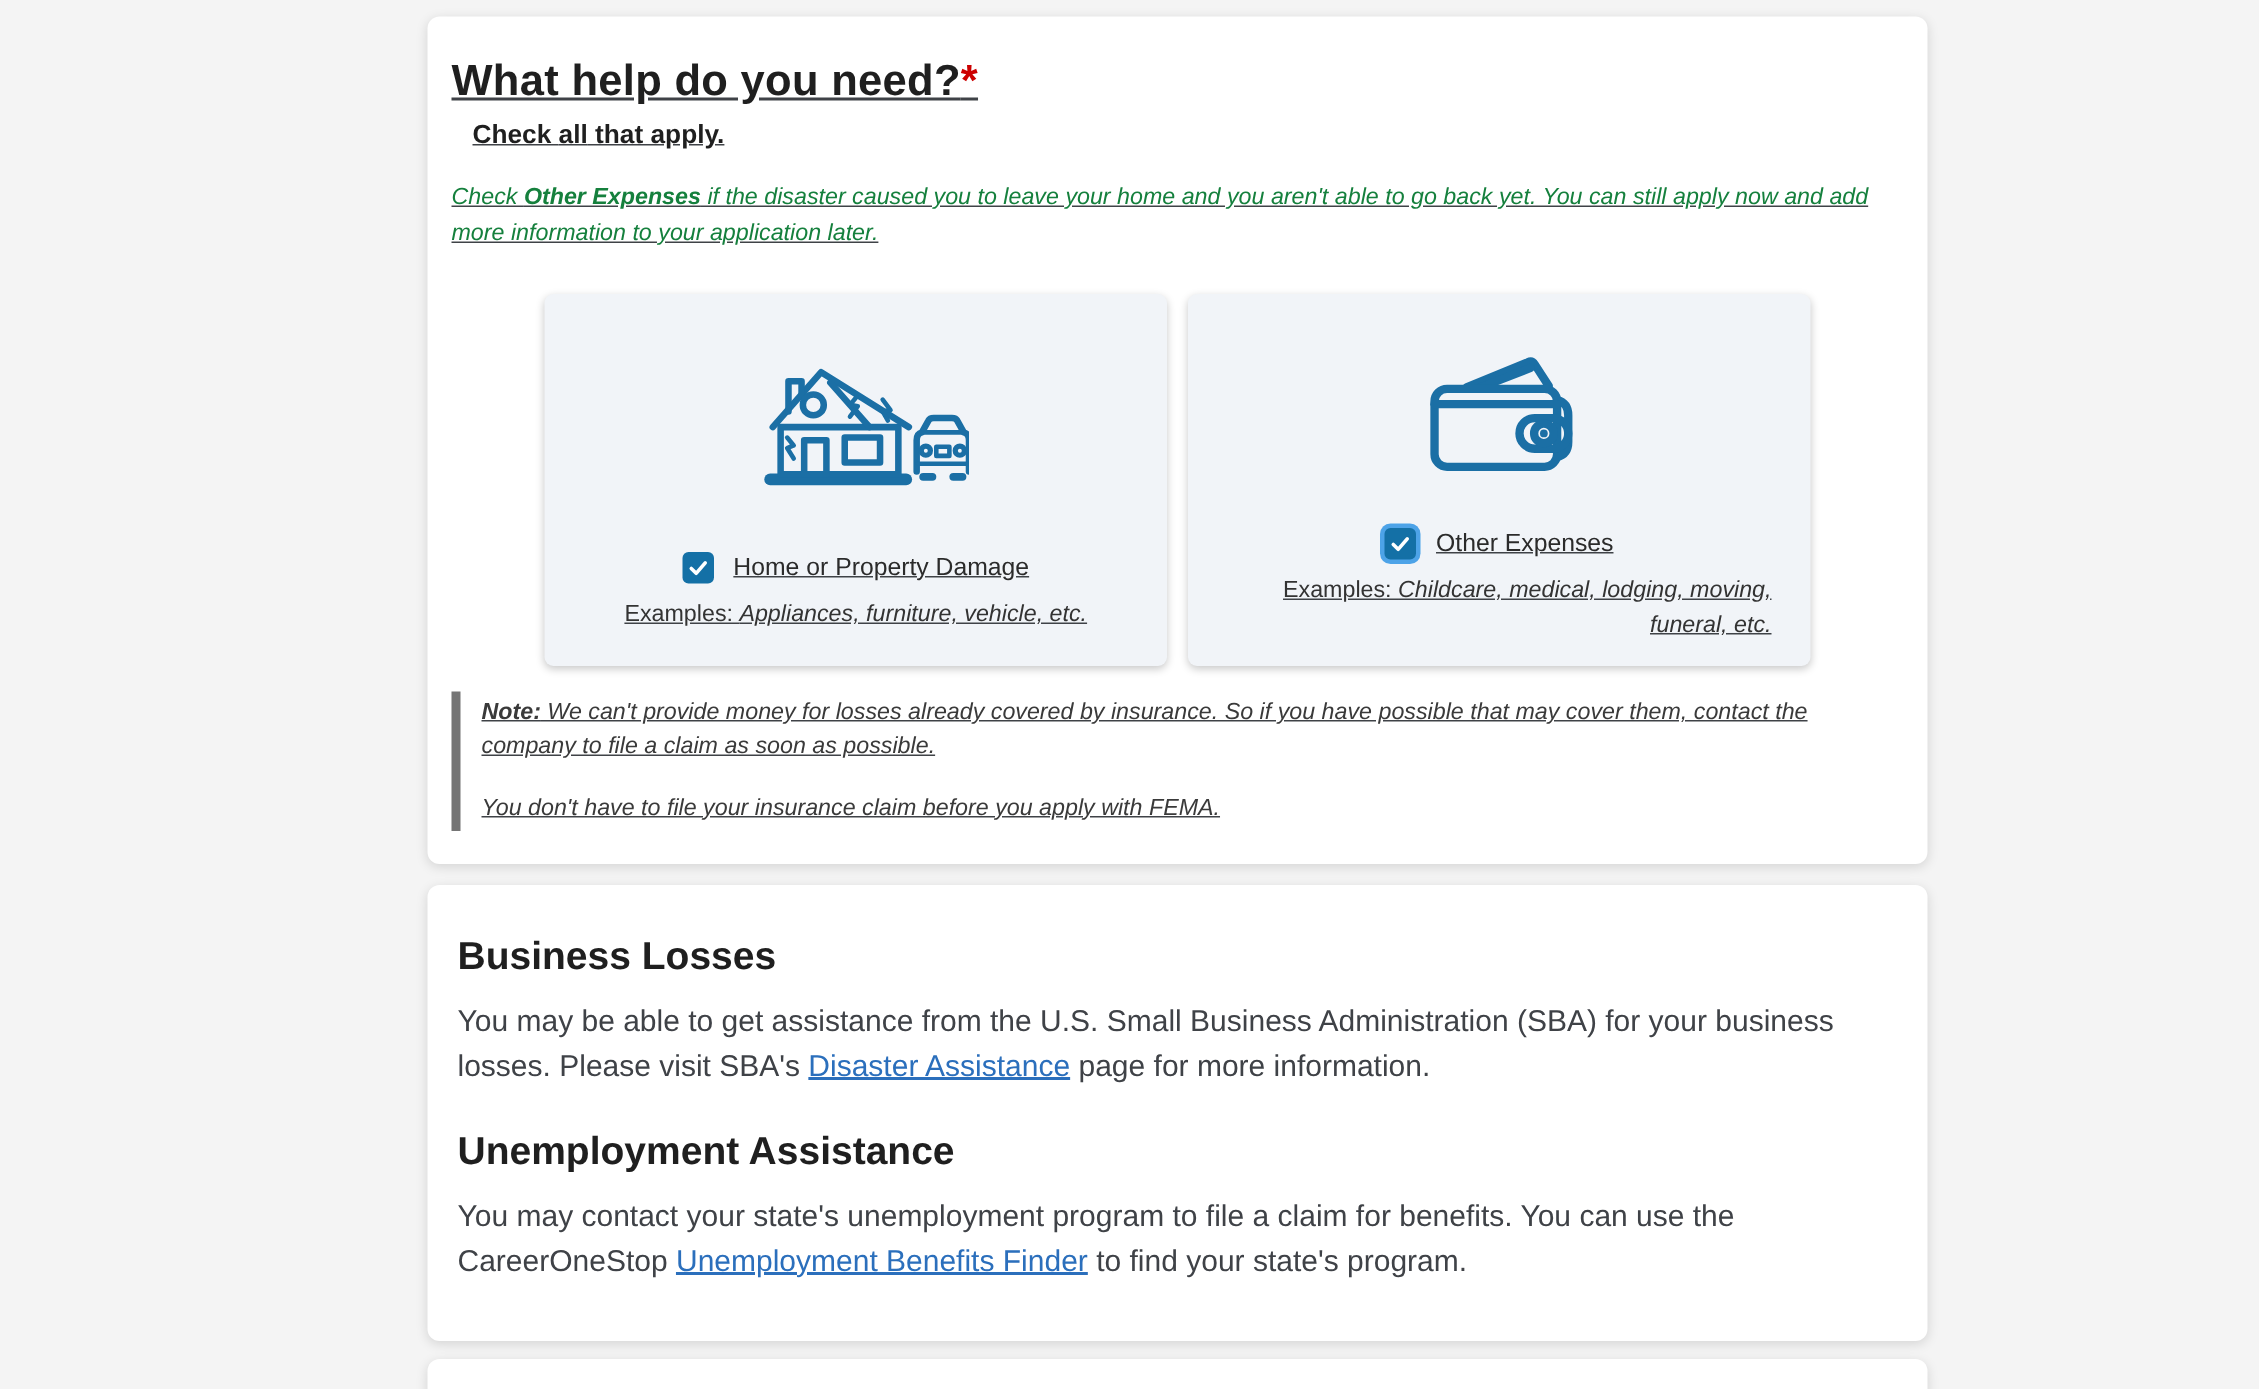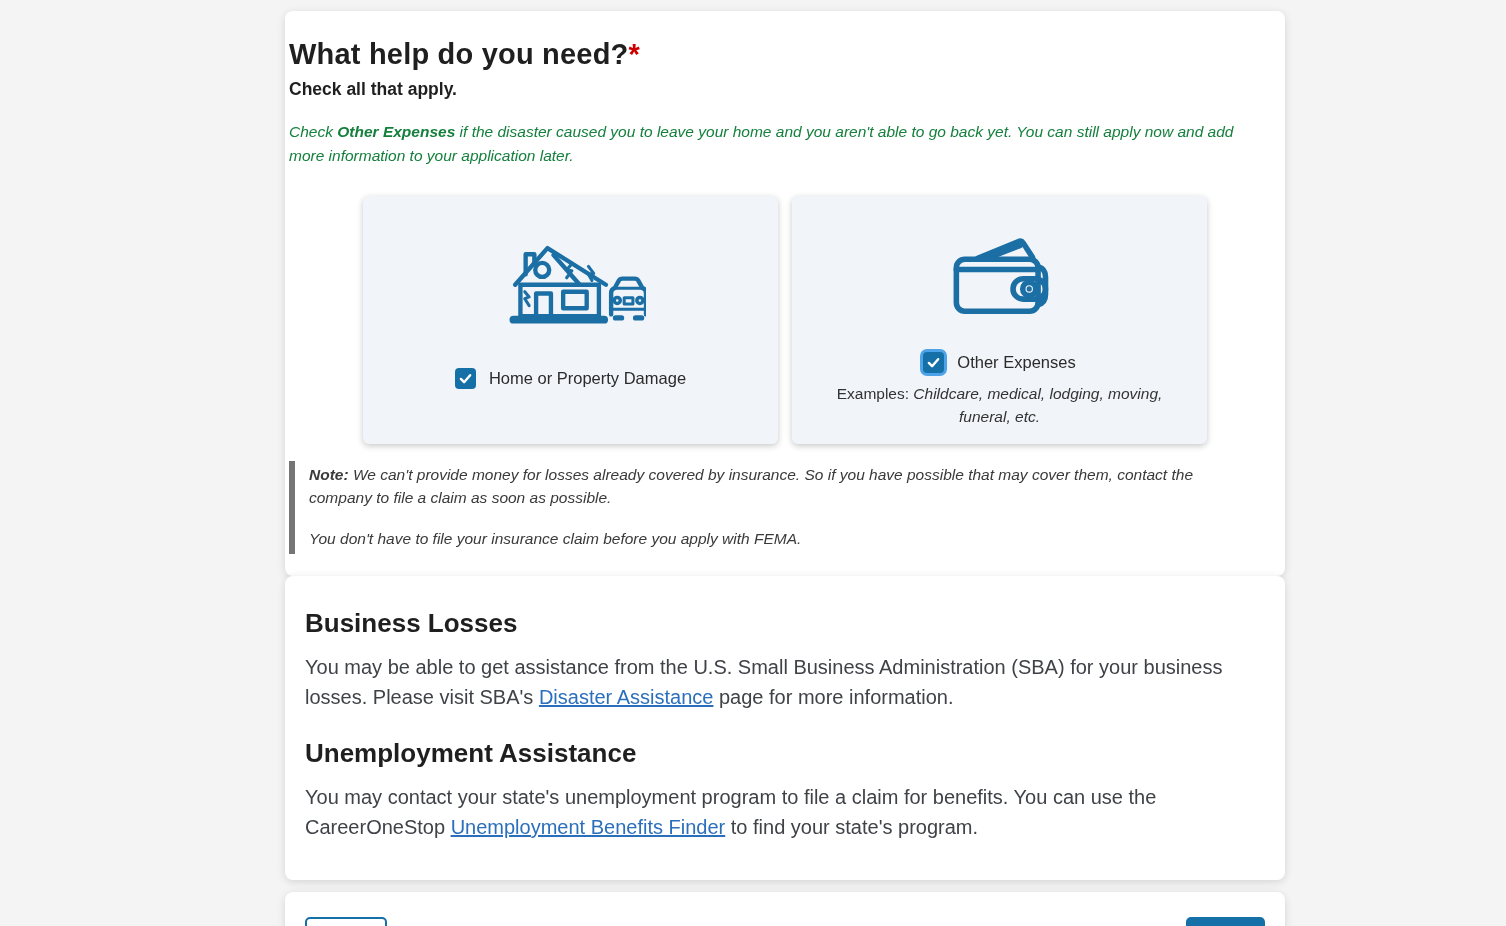--- a/index.html
+++ b/index.html
@@ -15,34 +15,34 @@
     margin-left: 285px;
     width: 1000px;
     padding-top: 11px;
   }
   .card {
     background: #ffffff;
     border-radius: 8px;
     box-shadow: 0 2px 8px rgba(0,0,0,0.13);
   }
   
-  .help-card { padding: 27px 4px 24px; height: 565px; }
+  .help-card { padding: 27px 16px 24px; height: 565px; text-decoration: underline; }
   h1 {
     margin: 0 0 8px;
     font-size: 29px;
     font-weight: 700;
     color: #1f1f1f;
     letter-spacing: 0.2px;
   }
   .req-marker { color: #cc0000; }
   .subtitle {
     font-size: 17.5px;
     font-weight: 700;
     color: #1f1f1f;
-    margin: 0 0 20px;
+    margin: 0 14px 20px;
   }
   .instruction {
     font-style: italic;
     font-size: 15.5px;
     color: #15803d;
     line-height: 1.55;
     max-width: 948px;
     margin: 0 0 22px;
   }
   .instruction b { font-weight: 700; }
@@ -88,41 +88,41 @@
   }
   .checkbox.focused { box-shadow: 0 0 0 3px #4da3e8; }
   .option-label {
     font-size: 16.5px;
     color: #2b2b2b;
   }
   .option-examples {
     margin-top: 9px;
     font-size: 15.5px;
     color: #333333;
-    text-align: center;
+    text-align: right;
     line-height: 1.5;
   }
   .option-examples .ex-val { font-style: italic; }
   .note-block {
     margin-top: 17px;
     border-left: 6px solid #757575;
     padding: 2px 0 4px 14px;
   }
   .note-block p {
     font-style: italic;
     font-size: 15.5px;
     color: #3a3a3a;
     line-height: 1.5;
     margin: 0 0 17px;
     max-width: 910px;
   }
   .note-block p:last-child { margin-bottom: 0; }
   .note-label { font-weight: 700; text-align: center; }
   
-  .info-card { padding: 24px 20px 38px; }
+  .info-card { margin-top: 14px; padding: 24px 20px 38px; }
   h2 {
     margin: 8px 0 13px;
     font-size: 26px;
     font-weight: 700;
     color: #1f1f1f;
   }
   .info-card h2.second { margin-top: 26px; }
   .info-card p {
     font-size: 20px;
     line-height: 1.5;
@@ -204,20 +204,21 @@
           </svg>
         </div>
         <div class="option-check-row">
           <span class="checkbox" role="checkbox" aria-checked="true">
             <svg width="13" height="13" viewBox="0 0 14 14">
                 <path d="M2 7.5 L5.5 11 L12 3.5" stroke="#ffffff" stroke-width="2.6" fill="none" stroke-linecap="round" stroke-linejoin="round"></path>
               </svg>
           </span>
           <span class="option-label">Home or Property Damage</span>
         </div>
+        <div class="option-examples"><span>Examples: </span><span class="ex-val">Appliances, furniture, vehicle, etc.</span></div>
       </div>
 
       <div class="option-card">
         <div class="option-icon">
           <svg width="104" height="90" viewBox="0 0 112 96" fill="none" stroke="#1b6fa5" stroke-width="6" stroke-linecap="round" stroke-linejoin="round">
             <path d="M32 30 L76 12 Q79 10.5 81 13.5 L91 29"></path>
             <path d="M42 30 L78 16"></path>
             <rect x="9" y="31" width="88" height="56" rx="9"></rect>
             <path d="M97 39 Q105 41 105 50 L105 69 Q105 78 97 80"></path>
             <rect x="70" y="52" width="35" height="22" rx="11"></rect>

